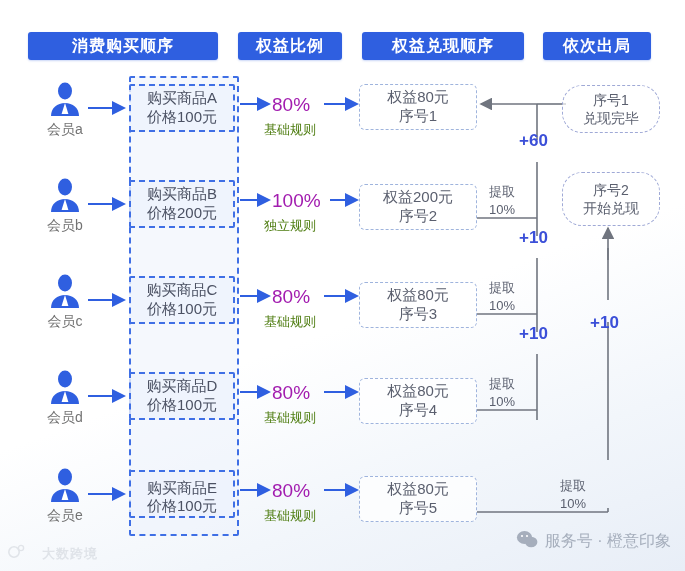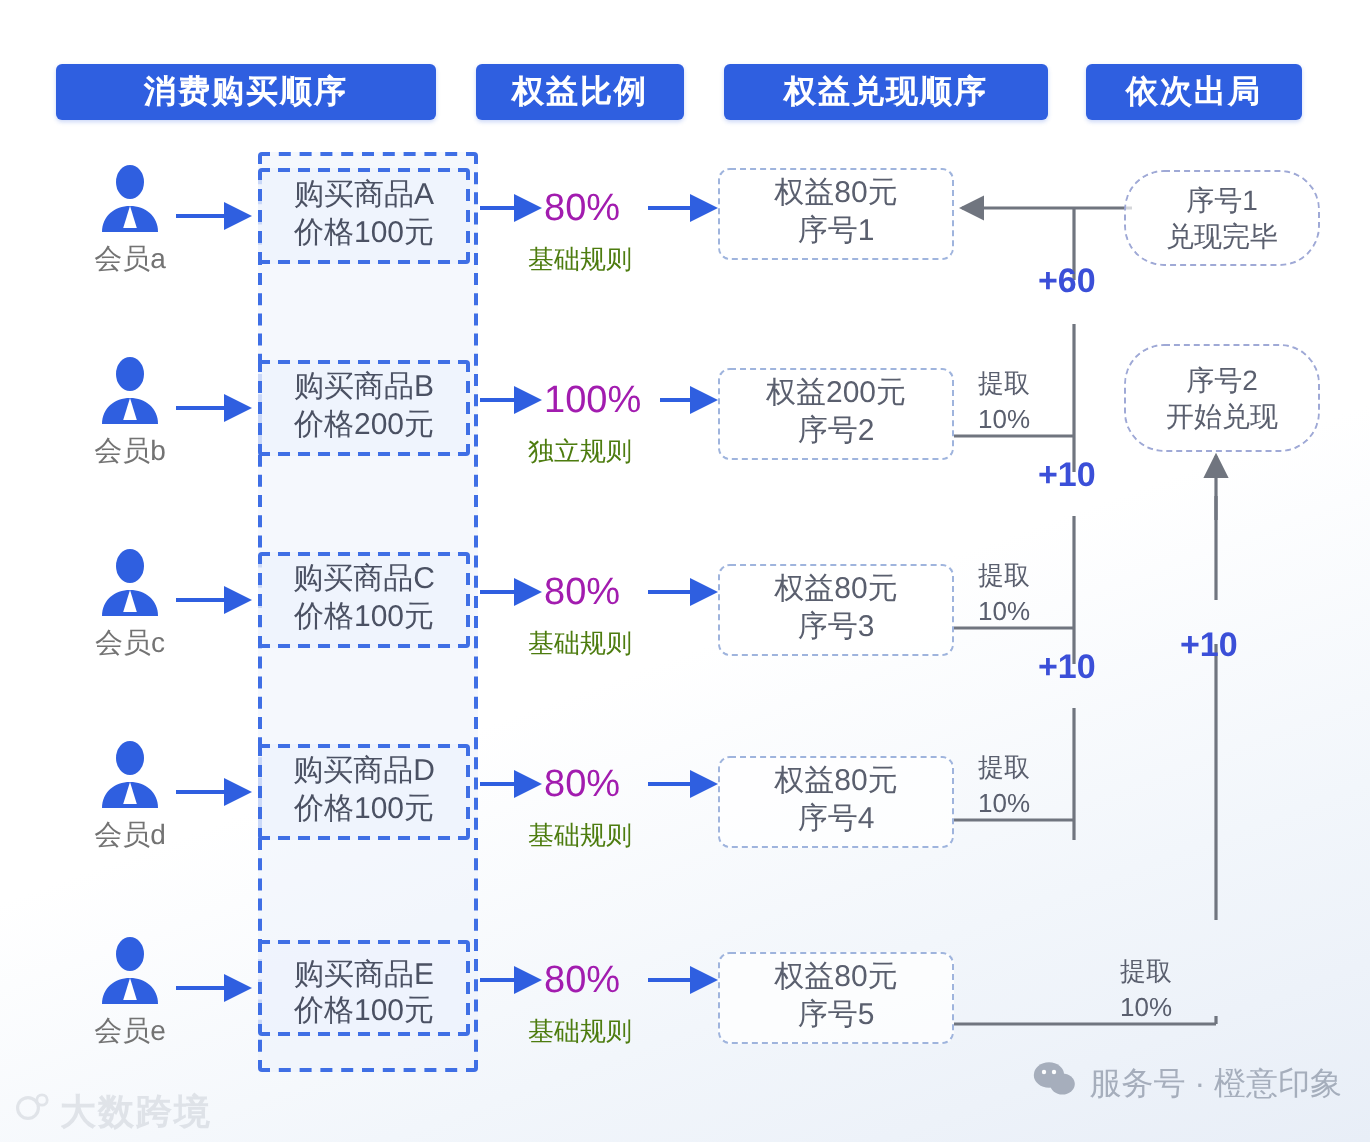--- a/index.html
+++ b/index.html
@@ -58,22 +58,22 @@
   
   .pct{position:absolute;font-size:19px;color:#a21caf;font-weight:normal;white-space:nowrap;}
   .rule{position:absolute;font-size:13px;color:#4d7c0f;white-space:nowrap;}
   .takeout{position:absolute;font-size:13px;color:#5a5f6e;text-align:center;line-height:1.35;white-space:nowrap;}
   .plus{position:absolute;font-size:17px;color:#3b4fd8;font-weight:bold;white-space:nowrap;}
 
   
   svg.wires{position:absolute;left:0;top:0;width:685px;height:571px;pointer-events:none;}
 
   
-  .wm-left{position:absolute;left:8px;top:544px;display:flex;align-items:center;gap:4px;
-           opacity:.18;color:#7b8594;font-size:18px;font-weight:bold;letter-spacing:1px;}
+  .wm-left{position:absolute;left:8px;top:544px;display:flex;align-items:center;gap:16px;
+           opacity:.18;color:#7b8594;font-size:13px;font-weight:bold;letter-spacing:1px;}
   .wm-right{position:absolute;right:14px;top:530px;display:flex;align-items:center;gap:7px;
             color:#9aa3b2;font-size:16px;opacity:.85;}
 </style>
 </head>
 <body>
 
 <div id="stage">
 
   <div class="pill" style="left:28px;top:32px;width:190px;">消费购买顺序</div>
   <div class="pill" style="left:238px;top:32px;width:104px;">权益比例</div>

